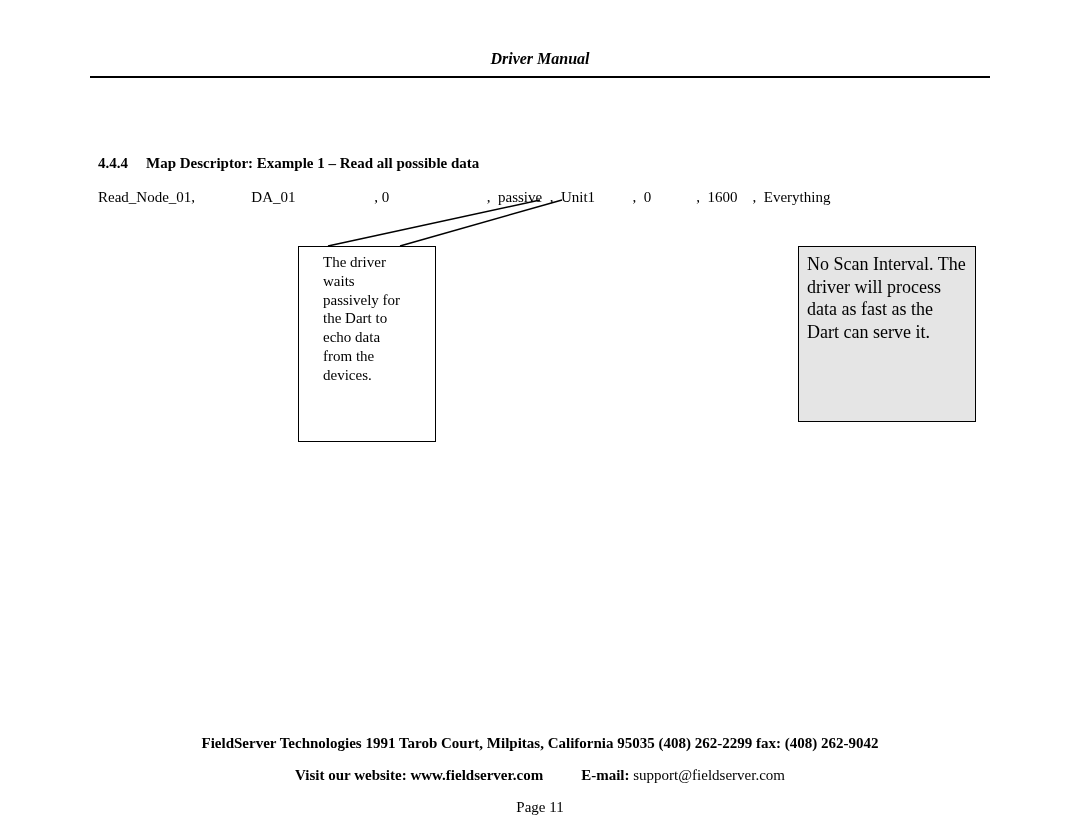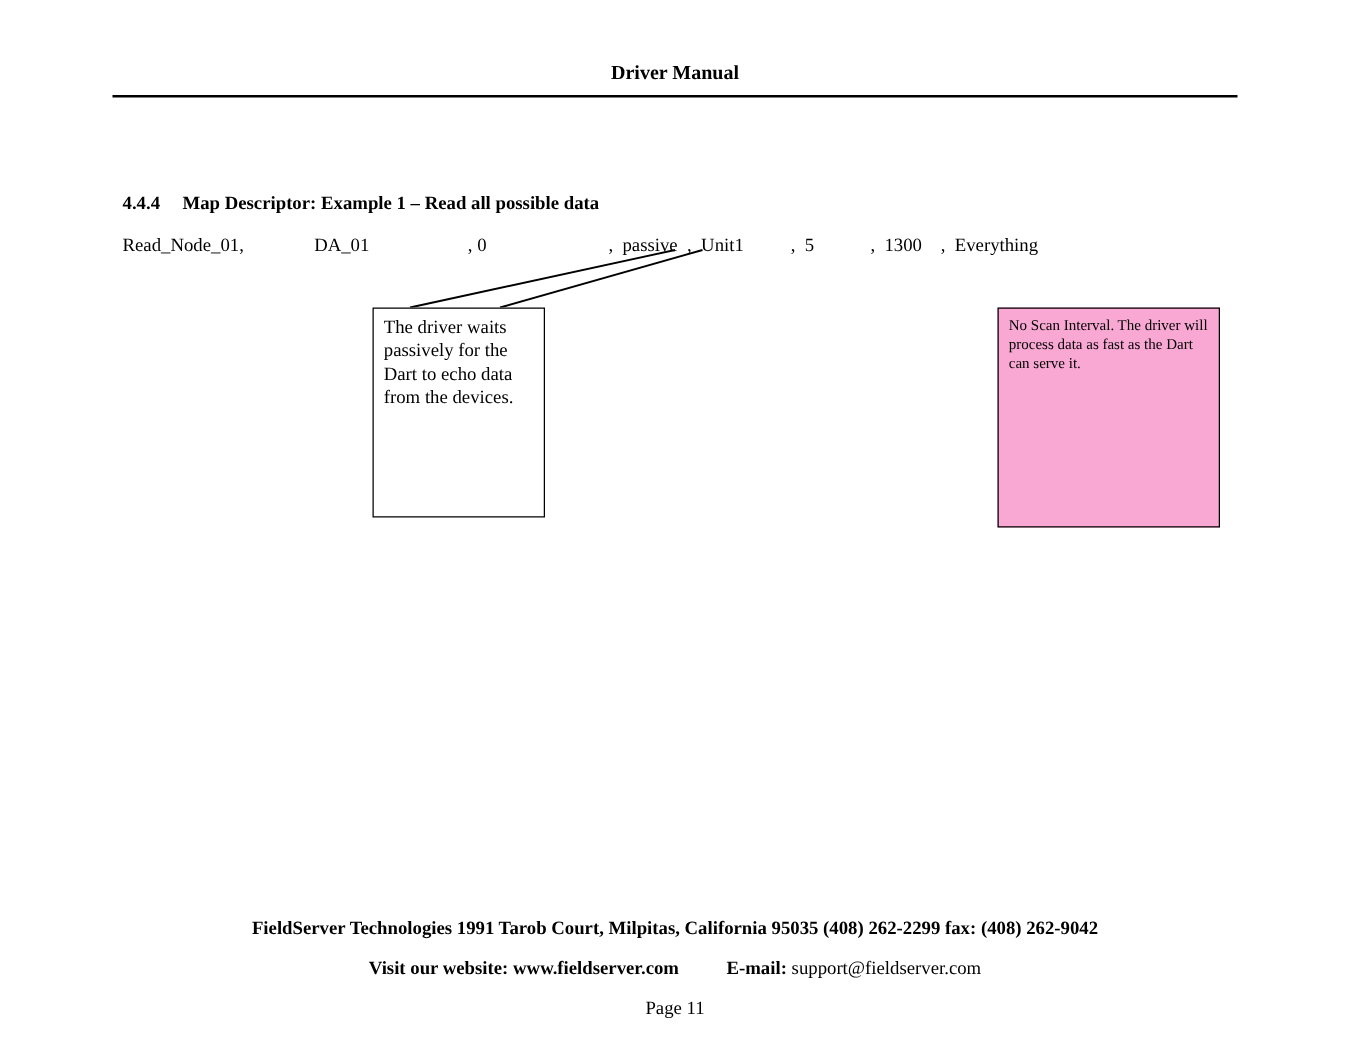--- a/index.html
+++ b/index.html
@@ -19,20 +19,21 @@
       position: relative;
       width: 100%;
       height: 100%;
     }
     .header-title {
       text-align: center;
       font-weight: bold;
       font-size: 16px;
       padding-top: 50px;
       padding-bottom: 8px;
+      font-style: italic;
     }
     .header-rule {
       border: none;
       border-top: 2.5px solid black;
       margin: 0 90px;
     }
     .section-title {
       font-weight: bold;
       font-size: 15px;
       position: absolute;
@@ -55,37 +56,37 @@
       top: 189px;
       left: 98px;
       font-size: 15px;
       white-space: pre;
     }
     .callout-left {
       position: absolute;
       left: 298px;
       top: 246px;
       width: 138px;
-      height: 168px;
+      height: 196px;
       border: 1.5px solid black;
       background: white;
-      padding: 6px 8px;
+      padding: 6px 24px;
       font-size: 15px;
       line-height: 1.25;
     }
     .callout-right {
       position: absolute;
       left: 798px;
       top: 246px;
       width: 178px;
       height: 176px;
       border: 1.5px solid black;
-      background: #f9a8d4;
+      background: #e5e5e5;
       padding: 6px 8px;
-      font-size: 12px;
+      font-size: 18px;
       line-height: 1.25;
     }
     .svg-lines {
       position: absolute;
       top: 0;
       left: 0;
       pointer-events: none;
     }
     .footer {
       position: absolute;
@@ -115,21 +116,21 @@
 
 <div class="page-container">
 
   <div class="header-title">Driver Manual</div>
   <hr class="header-rule">
 
   <div class="section-title">
     <span class="section-num">4.4.4</span><span>Map Descriptor: Example 1 – Read all possible data</span>
   </div>
 
-  <div class="line2">Read_Node_01,               DA_01                     , 0                          ,  passive  ,  Unit1          ,  5            ,  1300    ,  Everything</div>
+  <div class="line2">Read_Node_01,               DA_01                     , 0                          ,  passive  ,  Unit1          ,  0            ,  1600    ,  Everything</div>
 
   <svg class="svg-lines" width="1080" height="834">
     <line x1="328" y1="246" x2="540" y2="200" stroke="black" stroke-width="1.5"></line>
     <line x1="400" y1="246" x2="562" y2="200" stroke="black" stroke-width="1.5"></line>
   </svg>
 
   <div class="callout-left">The driver waits passively for the Dart to echo data from the devices.</div>
   <div class="callout-right">No Scan Interval. The driver will process data as fast as the Dart can serve it.</div>
 
   <div class="footer">

